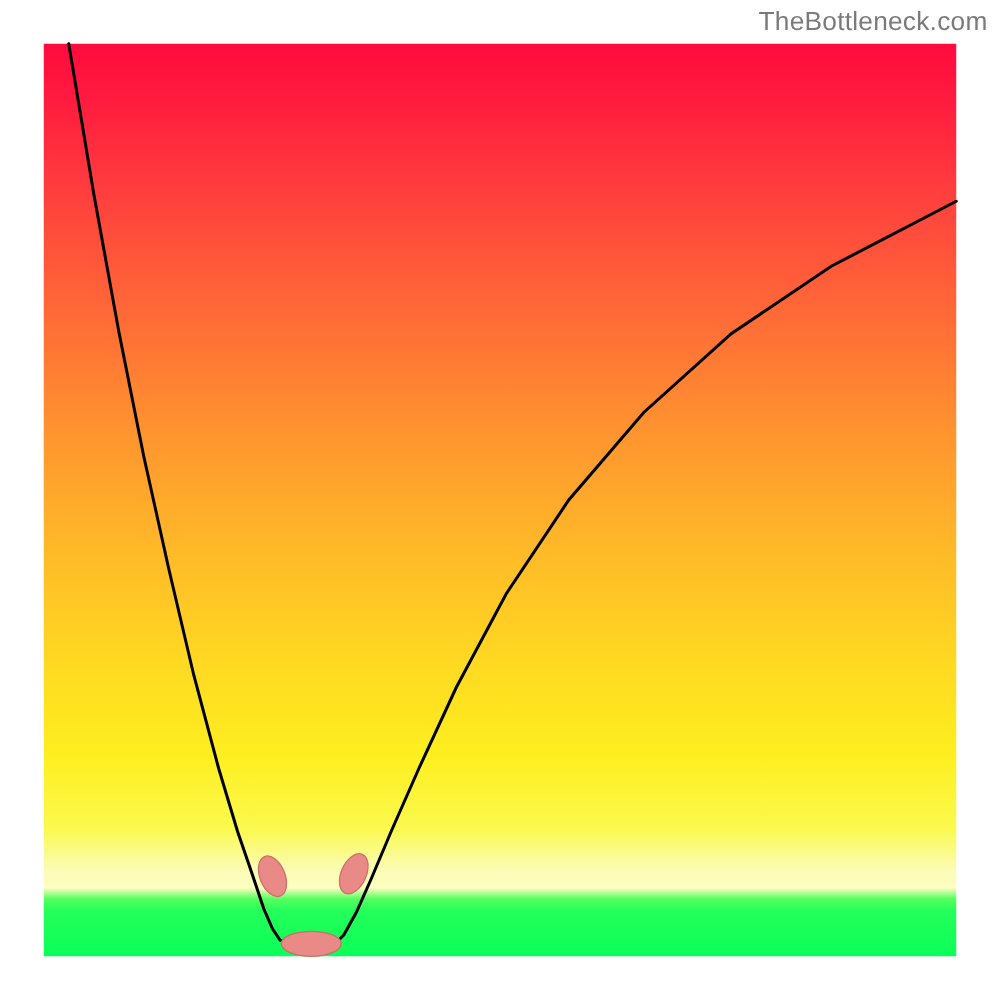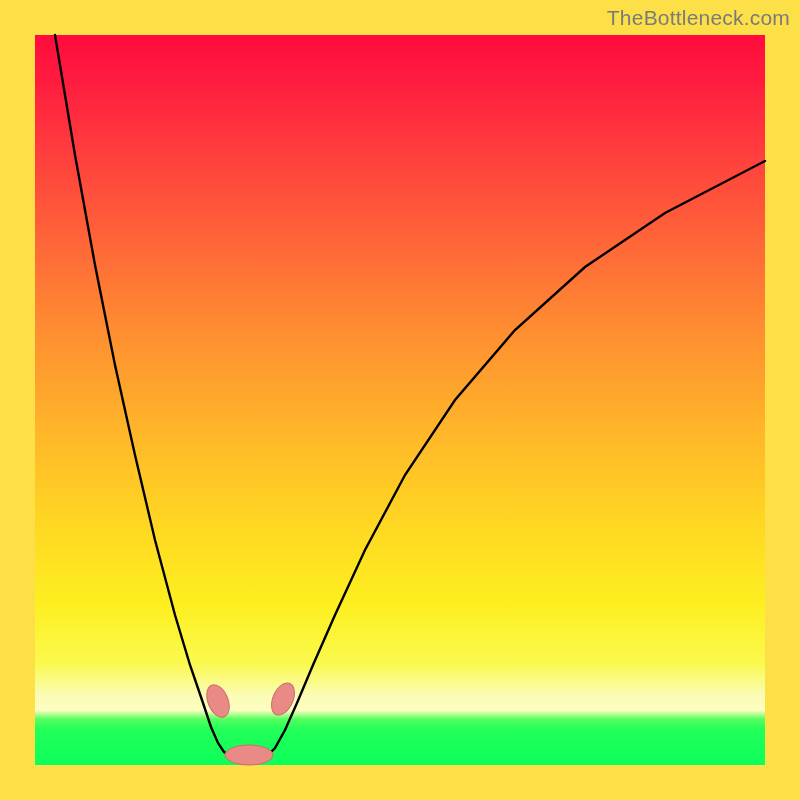--- a/index.html
+++ b/index.html
@@ -10,21 +10,21 @@
     background: #000;
     overflow: hidden;
     font-family: Arial, Helvetica, sans-serif;
   }
   .frame {
     position: absolute;
     left: 0;
     top: 0;
     width: 800px;
     height: 800px;
-    background: #fde047;
+    background: #ffffff;
   }
   .plot {
     position: absolute;
     left: 35px;
     top: 35px;
     width: 730px;
     height: 730px;
     
     background: linear-gradient(to bottom,
       #ff0b3e 0%,

